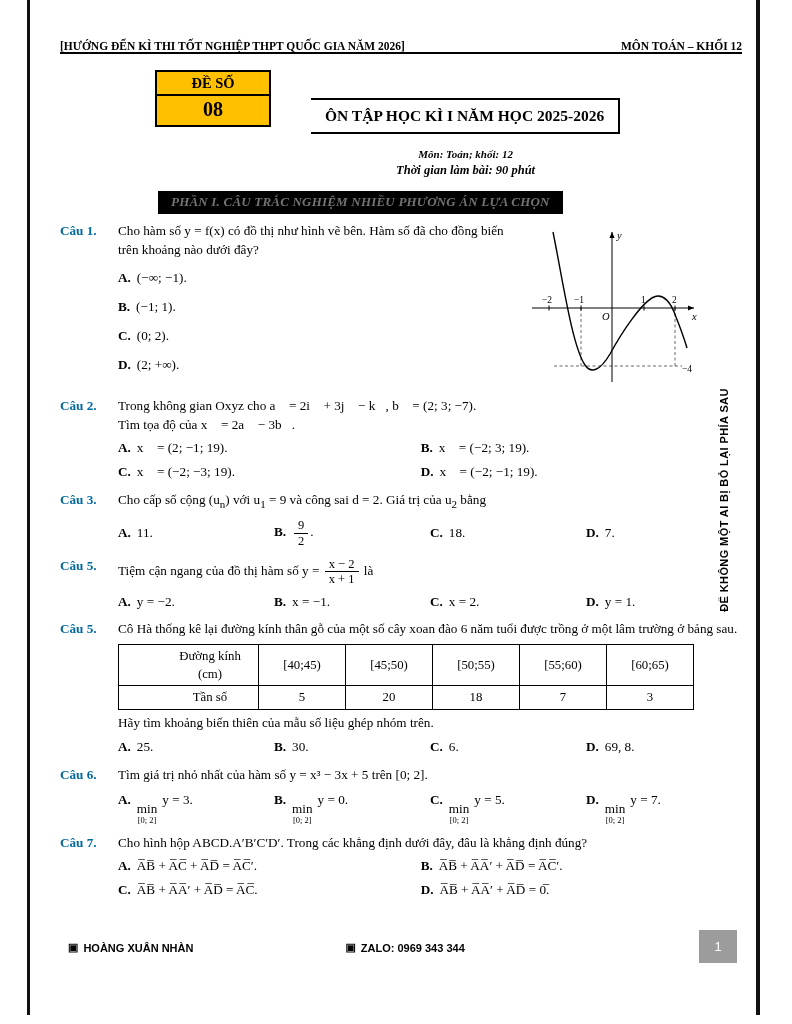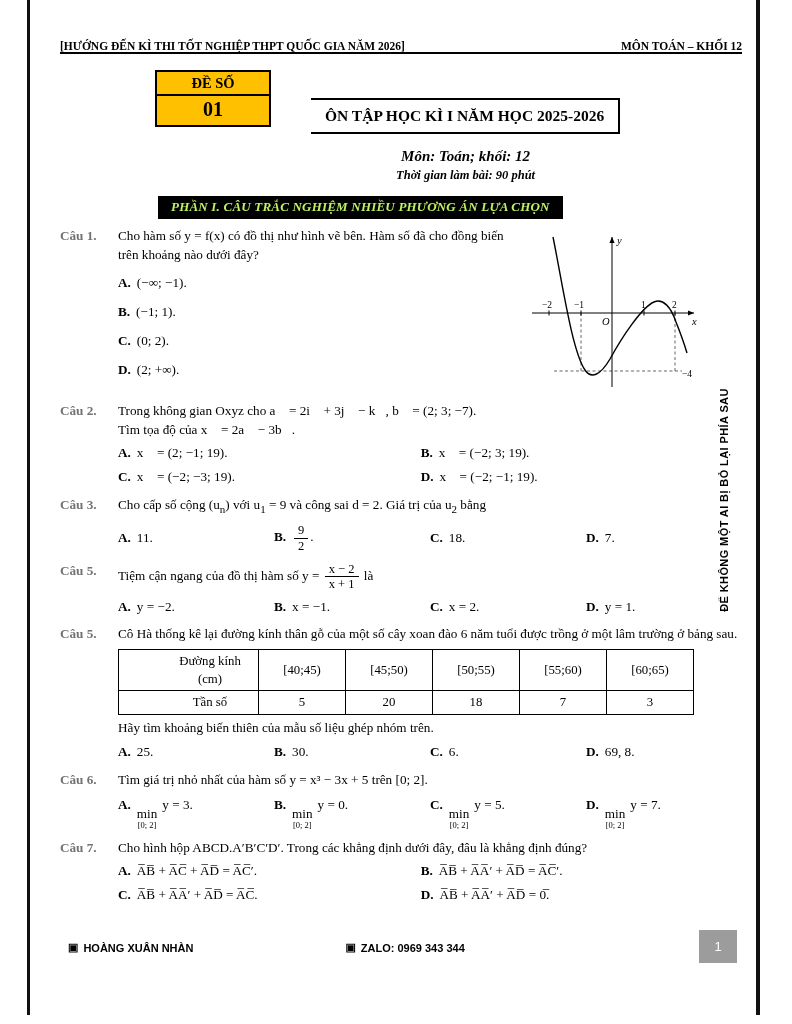--- a/index.html
+++ b/index.html
@@ -14,28 +14,28 @@
   .header{display:flex;justify-content:space-between;align-items:flex-end;
           font-weight:bold;font-size:11.5px;border-bottom:2.5px solid #000;}
 
   .titleblock{display:flex;align-items:flex-start;margin:16px 0 0 95px;gap:40px;}
   .deso{width:112px;border:2px solid #000;background:#FFC000;text-align:center;}
   .deso-label{font-weight:bold;font-size:14.5px;padding:3px 0 2px;border-bottom:2px solid #000;}
   .deso-num{font-weight:bold;font-size:20px;padding:2px 0 4px;}
   .titlecol{display:flex;flex-direction:column;align-items:center;}
   .title-cell{border:2px solid #000;border-left:none;font-weight:bold;font-size:15.5px;
               padding:7px 14px;margin-top:28px;white-space:nowrap;}
-  .subject{font-weight:bold;font-style:italic;font-size:15px;margin-top:14px;}
+  .subject{font-weight:bold;font-style:italic;font-size:11px;margin-top:14px;}
   .timeline{font-weight:bold;font-style:italic;font-size:12.5px;margin-top:3px;}
 
-  .banner{display:inline-block;margin:13px 0 0 98px;background:#000;color:#bef264;
+  .banner{display:inline-block;margin:13px 0 0 98px;background:#000;color:#737373;
           font-weight:bold;font-style:italic;font-size:13px;padding:3px 13px 4px;letter-spacing:.2px;}
 
   .q{display:flex;margin-top:9px;font-size:13.2px;line-height:1.42;}
-  .qlabel{width:58px;min-width:58px;color:#737373;font-weight:bold;}
+  .qlabel{width:58px;min-width:58px;color:#0369a1;font-weight:bold;}
   .qbody{flex:1;min-width:0;}
   .qbody::after{content:"";display:block;clear:both;}
   .olabel{font-weight:bold;margin-right:6px;}
   .opt{white-space:nowrap;}
   .opts-v .opt{margin-top:10px;white-space:normal;}
   .opts-grid4{display:flex;margin-top:6px;align-items:center;}
   .opts-grid4 .opt{width:25%;}
   .opts-grid2{display:flex;margin-top:5px;}
   .opts-grid2 .opt:first-child{width:48.5%;}
 
@@ -81,21 +81,21 @@
 
   <div class="content">
     <div class="header">
       <span>[HƯỚNG ĐẾN KÌ THI TỐT NGHIỆP THPT QUỐC GIA NĂM 2026]</span>
       <span>MÔN TOÁN – KHỐI 12</span>
     </div>
 
     <div class="titleblock">
       <div class="deso">
         <div class="deso-label">ĐỀ SỐ</div>
-        <div class="deso-num">01</div>
+        <div class="deso-num">08</div>
       </div>
       <div class="titlecol">
         <div class="title-cell">ÔN TẬP HỌC KÌ I NĂM HỌC 2025-2026</div>
         <div class="subject">Môn: Toán; khối: 12</div>
         <div class="timeline">Thời gian làm bài: 90 phút</div>
       </div>
     </div>
 
     <div class="banner">PHẦN I. CÂU TRẮC NGHIỆM NHIỀU PHƯƠNG ÁN LỰA CHỌN</div>
 

